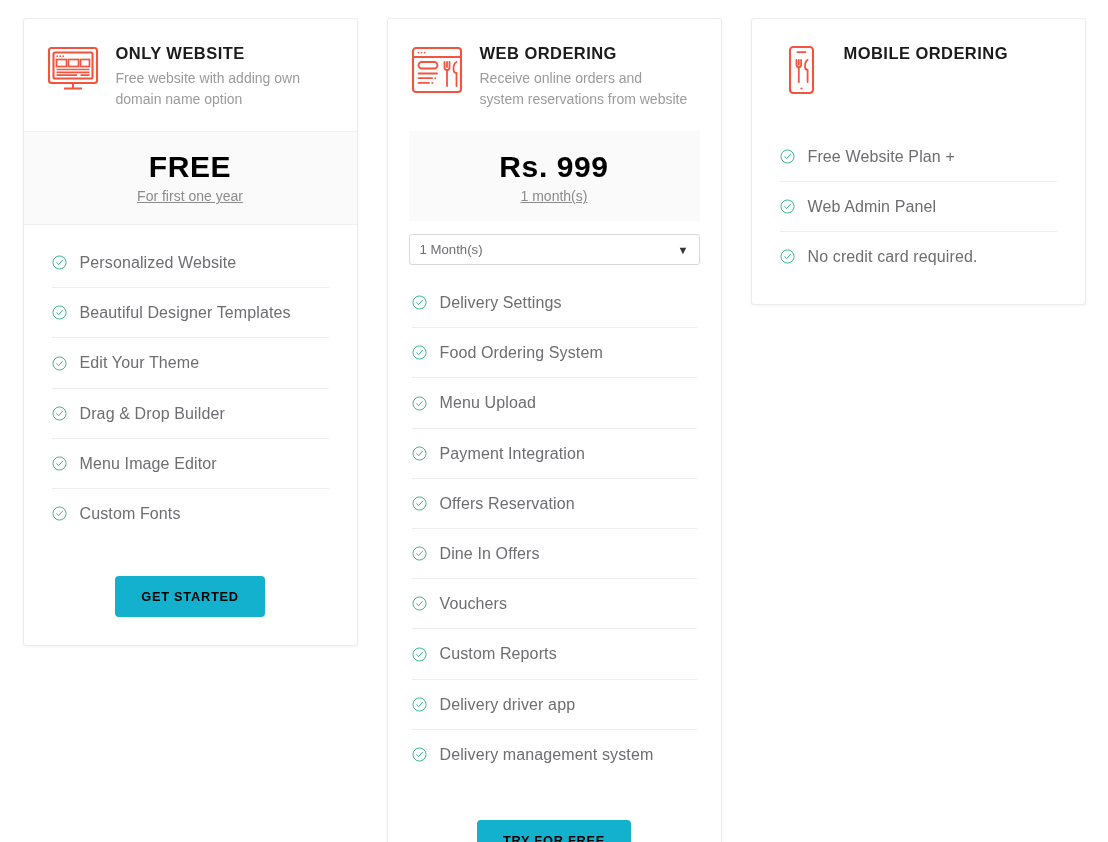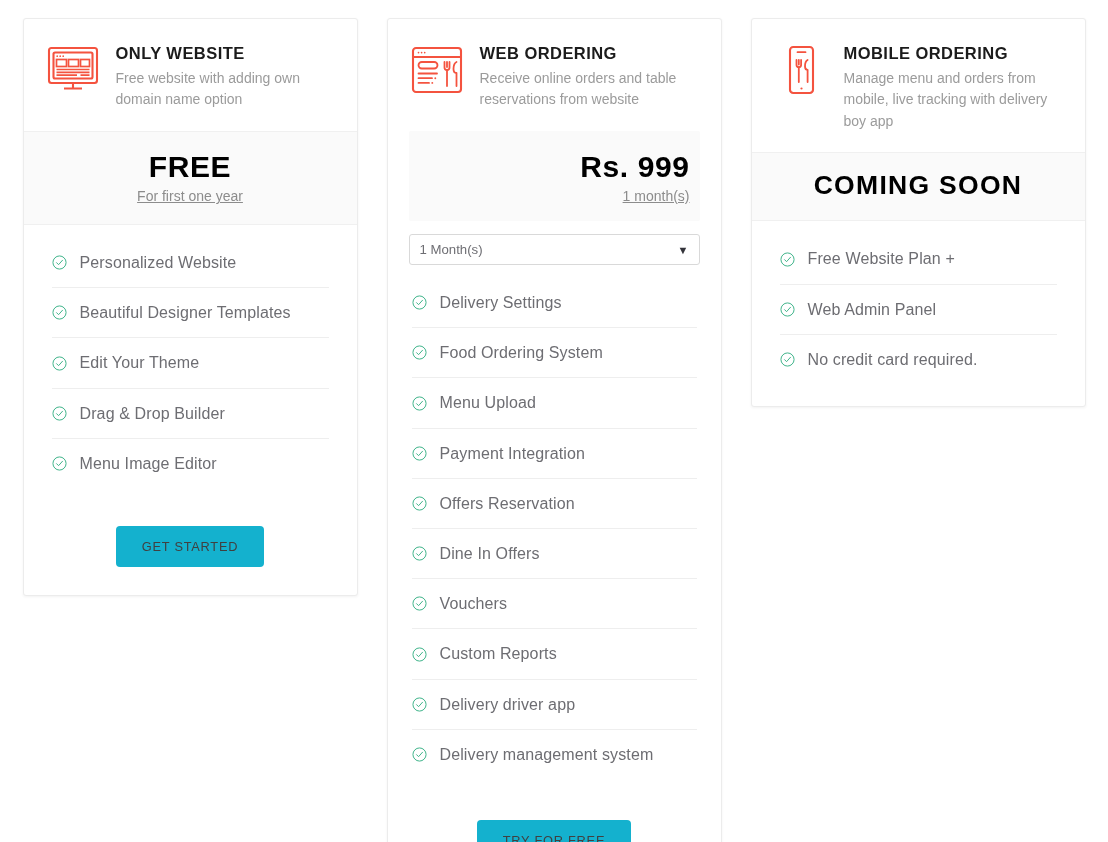--- a/index.html
+++ b/index.html
@@ -70,21 +70,20 @@
     border-top: 1px solid #f0f0f0;
     border-bottom: 1px solid #f0f0f0;
     text-align: center;
     padding: 18px 10px 20px 10px;
   }
   .price-band.inset {
     margin: 0 21px;
     border: 0;
     border-radius: 2px;
     padding: 19px 10px 17px 10px;
-    text-align: right;
   }
   .price-main {
     font-size: 30px;
     font-weight: bold;
     letter-spacing: 0.6px;
     color: #000000;
     line-height: 1.12;
   }
   .price-main.soon { font-size: 26.5px; letter-spacing: 1.3px; }
   .price-note {
@@ -140,23 +139,23 @@
     letter-spacing: 0.12px;
     line-height: 1.2;
   }
 
   
   .cta-wrap { text-align: center; }
   .cta-btn {
     display: inline-block;
     font-family: "Liberation Sans", sans-serif;
     font-size: 12.8px;
-    font-weight: normal;
+    font-weight: bold;
     letter-spacing: 0.75px;
-    color: #404040;
+    color: #000000;
     background: #14b1ce;
     border: 0;
     border-radius: 4px;
     padding: 13px 26px;
     cursor: pointer;
     min-width: 145px;
   }
 
   
   .pad-cta-1 { padding: 38px 0 28px 0; }
@@ -228,20 +227,27 @@
             <path d="M4.9 8.2 L7 10.3 L11.2 5.6" stroke-linecap="round" stroke-linejoin="round"></path>
           </svg>
         <span class="feature-label">Drag &amp; Drop Builder</span>
       </div>
       <div class="feature">
         <svg class="check-icon" viewBox="0 0 16 16" fill="none" stroke="#3db389" stroke-width="1.05">
             <circle cx="8" cy="8" r="7"></circle>
             <path d="M4.9 8.2 L7 10.3 L11.2 5.6" stroke-linecap="round" stroke-linejoin="round"></path>
           </svg>
         <span class="feature-label">Menu Image Editor</span>
+      </div>
+      <div class="feature">
+        <svg class="check-icon" viewBox="0 0 16 16" fill="none" stroke="#3db389" stroke-width="1.05">
+            <circle cx="8" cy="8" r="7"></circle>
+            <path d="M4.9 8.2 L7 10.3 L11.2 5.6" stroke-linecap="round" stroke-linejoin="round"></path>
+          </svg>
+        <span class="feature-label">Custom Fonts</span>
       </div>
     </div>
 
     <div class="cta-wrap pad-cta-1">
       <button class="cta-btn">GET STARTED</button>
     </div>
   </div>
 
   <div class="card">
 
@@ -260,21 +266,21 @@
           <circle cx="26.3" cy="34.2" r="0.95" fill="#f4533f" stroke="none"></circle>
           <circle cx="23.3" cy="38.9" r="0.95" fill="#f4533f" stroke="none"></circle>
           <path d="M35.5 18 L35.5 23.5 Q35.5 26 38 26 L38 42" stroke-width="1.8" stroke-linecap="round"></path>
           <path d="M40.5 18 L40.5 23.5 Q40.5 26 38 26" stroke-width="1.8" stroke-linecap="round"></path>
           <line x1="38" y1="18" x2="38" y2="23" stroke-width="1.8" stroke-linecap="round"></line>
           <path d="M47.5 18 Q44.5 19.5 44.5 25 Q44.5 29 47.5 29 L47.5 42" stroke-width="1.8" stroke-linecap="round" stroke-linejoin="round"></path>
         </svg>
       </div>
       <div class="head-text">
         <div class="plan-title">WEB ORDERING</div>
-        <div class="plan-sub">Receive online orders and table reservations from website</div>
+        <div class="plan-sub">Receive online orders and system reservations from website</div>
       </div>
     </div>
 
     <div class="price-band inset">
       <div class="price-main">Rs. 999</div>
       <div class="price-note">1 month(s)</div>
     </div>
 
     <div class="select-wrap">
       <div class="select-shell">
@@ -375,27 +381,23 @@
           <line x1="16.5" y1="8.2" x2="24.5" y2="8.2" stroke-width="1.8" stroke-linecap="round"></line>
           <circle cx="20.5" cy="44.5" r="1.1" fill="#f4533f" stroke="none"></circle>
           <path d="M15.5 16 L15.5 21 Q15.5 23.2 17.8 23.2 L17.8 38" stroke-width="1.8" stroke-linecap="round"></path>
           <path d="M20.1 16 L20.1 21 Q20.1 23.2 17.8 23.2" stroke-width="1.8" stroke-linecap="round"></path>
           <line x1="17.8" y1="16" x2="17.8" y2="20.6" stroke-width="1.8" stroke-linecap="round"></line>
           <path d="M26.6 16 Q24 17.4 24 22.2 Q24 25.8 26.6 25.8 L26.6 38" stroke-width="1.8" stroke-linecap="round" stroke-linejoin="round"></path>
         </svg>
       </div>
       <div class="head-text">
         <div class="plan-title">MOBILE ORDERING</div>
-        <div class="plan-sub">Manage menu and orders from mobile, live tracking with delivery boy app</div>
-      </div>
-    </div>
-
-    <div class="price-band">
-      <div class="price-main soon">COMING SOON</div>
-    </div>
+      </div>
+    </div>
+
 
     <div class="features">
       <div class="feature">
         <svg class="check-icon" viewBox="0 0 16 16" fill="none" stroke="#3db389" stroke-width="1.05">
             <circle cx="8" cy="8" r="7"></circle>
             <path d="M4.9 8.2 L7 10.3 L11.2 5.6" stroke-linecap="round" stroke-linejoin="round"></path>
           </svg>
         <span class="feature-label">Free Website Plan +</span>
       </div>
       <div class="feature">

